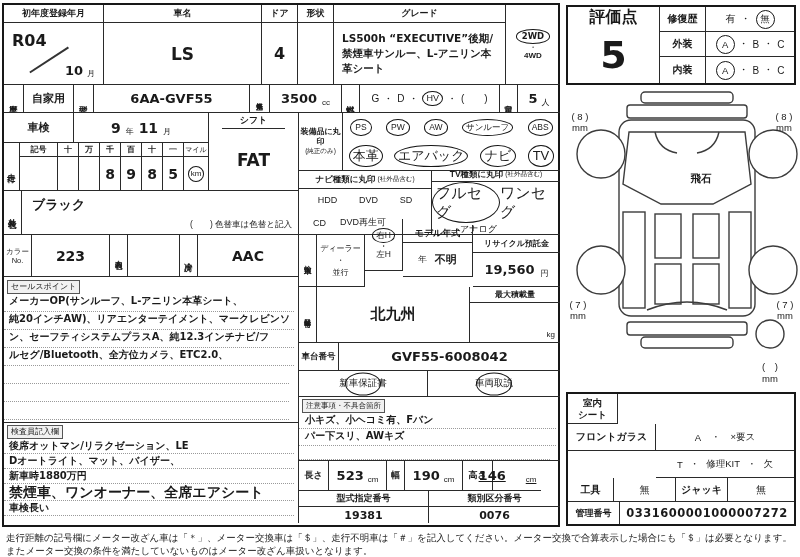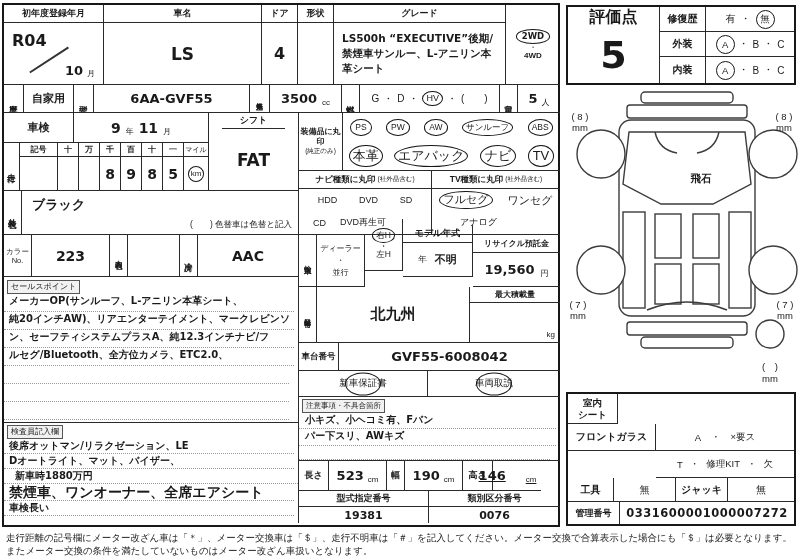--- a/index.html
+++ b/index.html
@@ -154,21 +154,21 @@
       <div style="flex:1;width:100%;display:flex;align-items:center;gap:14px;font-size:9px;padding-left:14px;box-sizing:border-box;">
         <span>CD</span>
         <span>DVD再生可</span>
       </div>
     </div>
     <div class="c col nr" style="left:428px;top:166px;width:128px;height:64px;">
       <div style="height:17px;width:100%;border-bottom:1px solid #2a2a2a;display:flex;align-items:center;justify-content:center;gap:2px;">
         <span style="font-size:8.5px;font-weight:bold;">TV種類に丸印</span>
         <span style="font-size:6.5px;">(社外品含む)</span>
       </div>
-      <div style="flex:1;width:100%;display:flex;align-items:center;justify-content:space-around;font-size:11px;">
+      <div style="flex:1;width:100%;display:flex;align-items:center;justify-content:space-around;font-size:15px;">
         <span class="circ" style="padding:1px 3px;">フルセグ</span>
         <span>ワンセグ</span>
       </div>
       <div style="flex:1;width:100%;display:flex;align-items:center;padding-left:28px;box-sizing:border-box;font-size:9px;">
         <span>アナログ</span>
       </div>
     </div>
 
     <div class="c vlab" style="left:0;top:186px;width:18px;height:44px;">外装色</div>
     <div class="c" style="left:18px;top:186px;width:277px;height:44px;">
@@ -249,21 +249,21 @@
       <span class="tag" style="margin:2px 0 0 3px;font-size:7.5px;">注意事項・不具合箇所</span>
       <div class="dotln hand" style="width:96%;height:16px;font-size:10px;padding-left:6px;">小キズ、小ヘコミ有、Fバン</div>
       <div class="dotln hand" style="width:96%;height:16px;font-size:10px;padding-left:6px;">パー下スリ、AWキズ</div>
       <div class="dotln" style="width:96%;height:14px;"></div>
     </div>
 
     <div class="c col nb" style="left:0;top:418px;width:295px;height:100px;align-items:flex-start;justify-content:flex-start;">
       <span class="tag" style="margin:2px 0 0 3px;">検査員記入欄</span>
       <div class="dotln hand" style="width:97%;height:16px;font-size:10px;padding-left:5px;">後席オットマン/リラクゼーション、LE</div>
       <div class="dotln hand" style="width:97%;height:16px;font-size:10px;padding-left:5px;">Dオートライト、マット、バイザー、</div>
-      <div class="dotln hand" style="width:97%;height:16px;font-size:10px;padding-left:11px;">新車時1880万円</div>
+      <div class="dotln hand" style="width:97%;height:16px;font-size:10px;padding-left:5px;">新車時1880万円</div>
       <div class="dotln hand" style="width:97%;height:16px;font-size:14px;padding-left:5px;">禁煙車、ワンオーナー、全席エアシート</div>
       <div class="dotln hand" style="width:97%;height:16px;font-size:10px;padding-left:5px;">車検長い</div>
       <div style="width:97%;height:12px;"></div>
     </div>
 
     <div class="c lab" style="left:295px;top:456px;width:30px;height:30px;">長さ</div>
     <div class="c" style="left:325px;top:456px;width:58px;height:30px;gap:4px;">
       <span class="hand" style="font-size:13px;">523</span>
       <span class="unit" style="margin-top:8px;">cm</span>
     </div>

